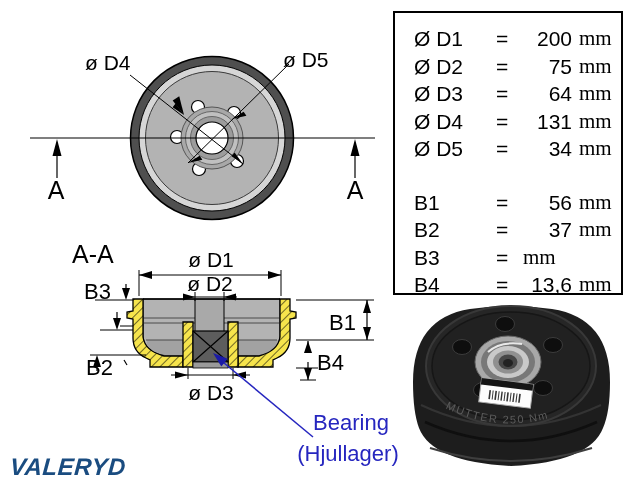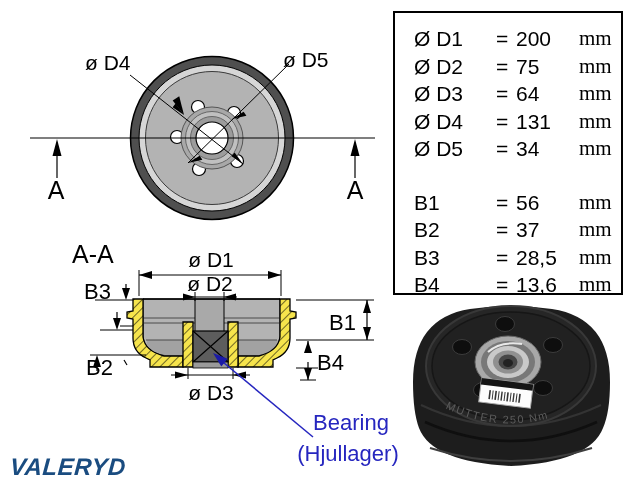--- a/index.html
+++ b/index.html
@@ -11,21 +11,21 @@
 
   
   .dim-table {
     position:absolute; left:393px; top:11px; width:230px; height:284px;
     box-sizing:border-box; border:2px solid #000; background:#fff;
     padding:12px 0 0 19px; font-size:21px; color:#000;
   }
   .dim-row { display:grid; grid-template-columns:82px 20px 56px 50px; height:27.5px; line-height:27px; }
   .dim-row .lbl { text-align:left; }
   .dim-row .eq  { text-align:left; }
-  .dim-row .val { }
+  .dim-row .val { text-align:right; }
   .dim-row .unit{ text-align:left; padding-left:7px;font-family:Liberation Serif, serif; }
   .dim-spacer { height:26px; }
 
   
   .logo {
     position:absolute; left:10px; top:453px;
     font-size:24px; font-weight:bold; font-style:italic;
     color:#1a4c80; letter-spacing:0.5px; transform:skewX(-4deg);
   }
 </style>
@@ -291,21 +291,20 @@
     </div>
     <div class="dim-row">
       <span class="lbl">B2</span>
       <span class="eq">=</span>
       <span class="val">37</span>
       <span class="unit">mm</span>
     </div>
     <div class="dim-row">
       <span class="lbl">B3</span>
       <span class="eq">=</span>
-      <span class="val">28,5</span>
       <span class="unit">mm</span>
     </div>
     <div class="dim-row">
       <span class="lbl">B4</span>
       <span class="eq">=</span>
       <span class="val">13,6</span>
       <span class="unit">mm</span>
     </div>
   </div>
 

